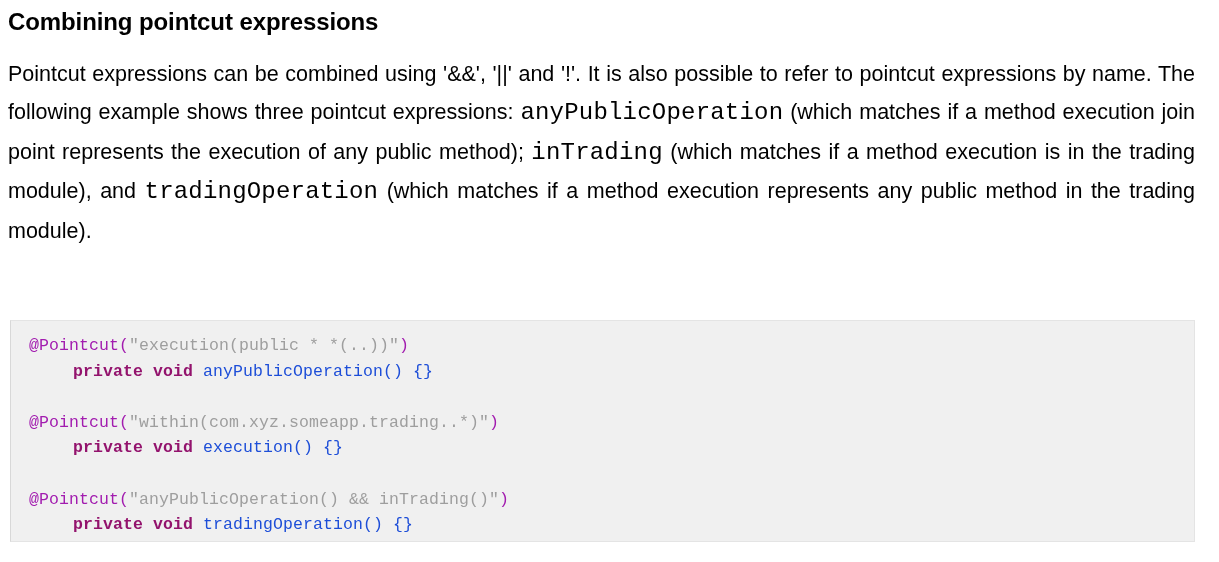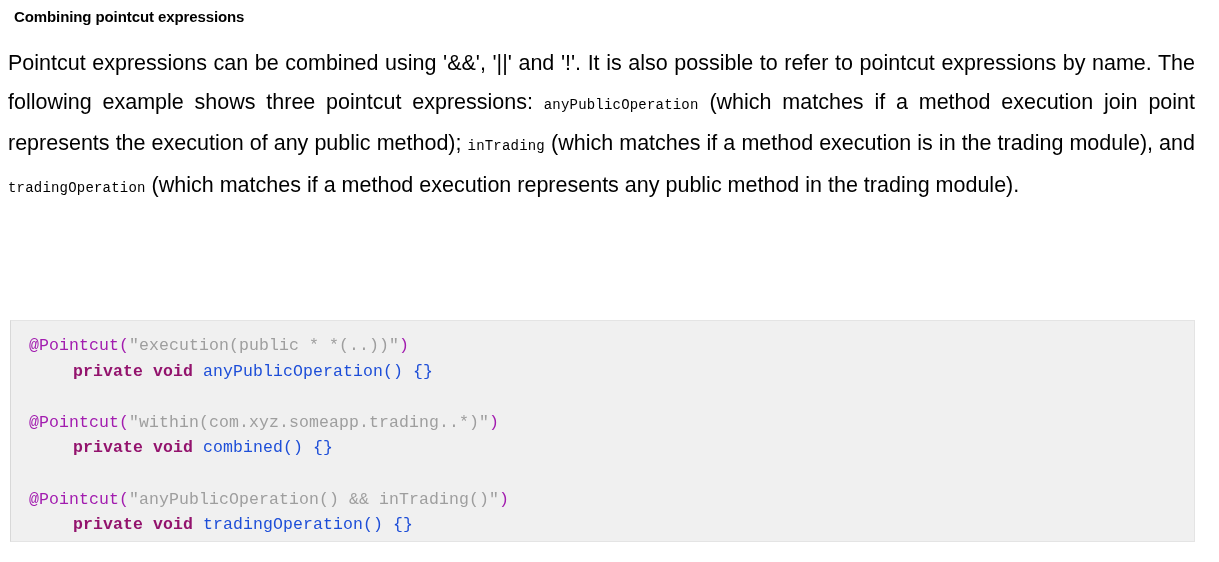--- a/index.html
+++ b/index.html
@@ -15,42 +15,42 @@
     color: #000000;
   }
   .page {
     position: relative;
     width: 1219px;
     height: 562px;
     box-sizing: border-box;
     padding: 0;
   }
   .section-heading {
-    font-size: 15px;
+    font-size: 24px;
     font-weight: bold;
     line-height: 1.2;
     color: #000000;
     margin: 0;
-    padding: 8px 0 0 14px;
+    padding: 8px 0 0 8px;
     letter-spacing: -0.1px;
   }
   .body-paragraph {
     margin: 0;
     padding: 18px 8px 0 8px;
     font-size: 21.5px;
     line-height: 38.5px;
     text-align: justify;
     text-justify: inter-word;
     color: #000000;
     width: 1203px;
     box-sizing: border-box;
   }
   .body-paragraph .mono {
     font-family: "Liberation Mono", "DejaVu Sans Mono", monospace;
-    font-size: 14px;
+    font-size: 24px;
     color: #000000;
     letter-spacing: 0.2px;
   }
   .code-block {
     position: absolute;
     left: 10px;
     top: 320px;
     width: 1185px;
     height: 222px;
     box-sizing: border-box;
@@ -84,18 +84,18 @@
   <h2 class="section-heading">Combining pointcut expressions</h2>
 
   <p class="body-paragraph">
     <span>Pointcut expressions can be combined using '&amp;&amp;', '||' and '!'. It is also possible to refer to pointcut expressions by name. The following example shows three pointcut expressions: </span><span class="mono">anyPublicOperation</span><span> (which matches if a method execution join point represents the execution of any public method); </span><span class="mono">inTrading</span><span> (which matches if a method execution is in the trading module), and </span><span class="mono">tradingOperation</span><span> (which matches if a method execution represents any public method in the trading module).</span>
   </p>
 
   <div class="code-block">
     <pre><span class="code-stanza"><span class="tok-ann">@Pointcut(</span><span class="tok-str">"execution(public * *(..))"</span><span class="tok-ann">)</span>
 <span class="tok-kw">private void</span><span class="tok-plain"> anyPublicOperation() {}</span></span>
 <span class="blank-line"></span><span class="code-stanza"><span class="tok-ann">@Pointcut(</span><span class="tok-str">"within(com.xyz.someapp.trading..*)"</span><span class="tok-ann">)</span>
-<span class="tok-kw">private void</span><span class="tok-plain"> combined() {}</span></span>
+<span class="tok-kw">private void</span><span class="tok-plain"> execution() {}</span></span>
 <span class="blank-line"></span><span class="code-stanza"><span class="tok-ann">@Pointcut(</span><span class="tok-str">"anyPublicOperation() &amp;&amp; inTrading()"</span><span class="tok-ann">)</span>
 <span class="tok-kw">private void</span><span class="tok-plain"> tradingOperation() {}</span></span></pre>
   </div>
 
 </div>
 
 </body></html>

